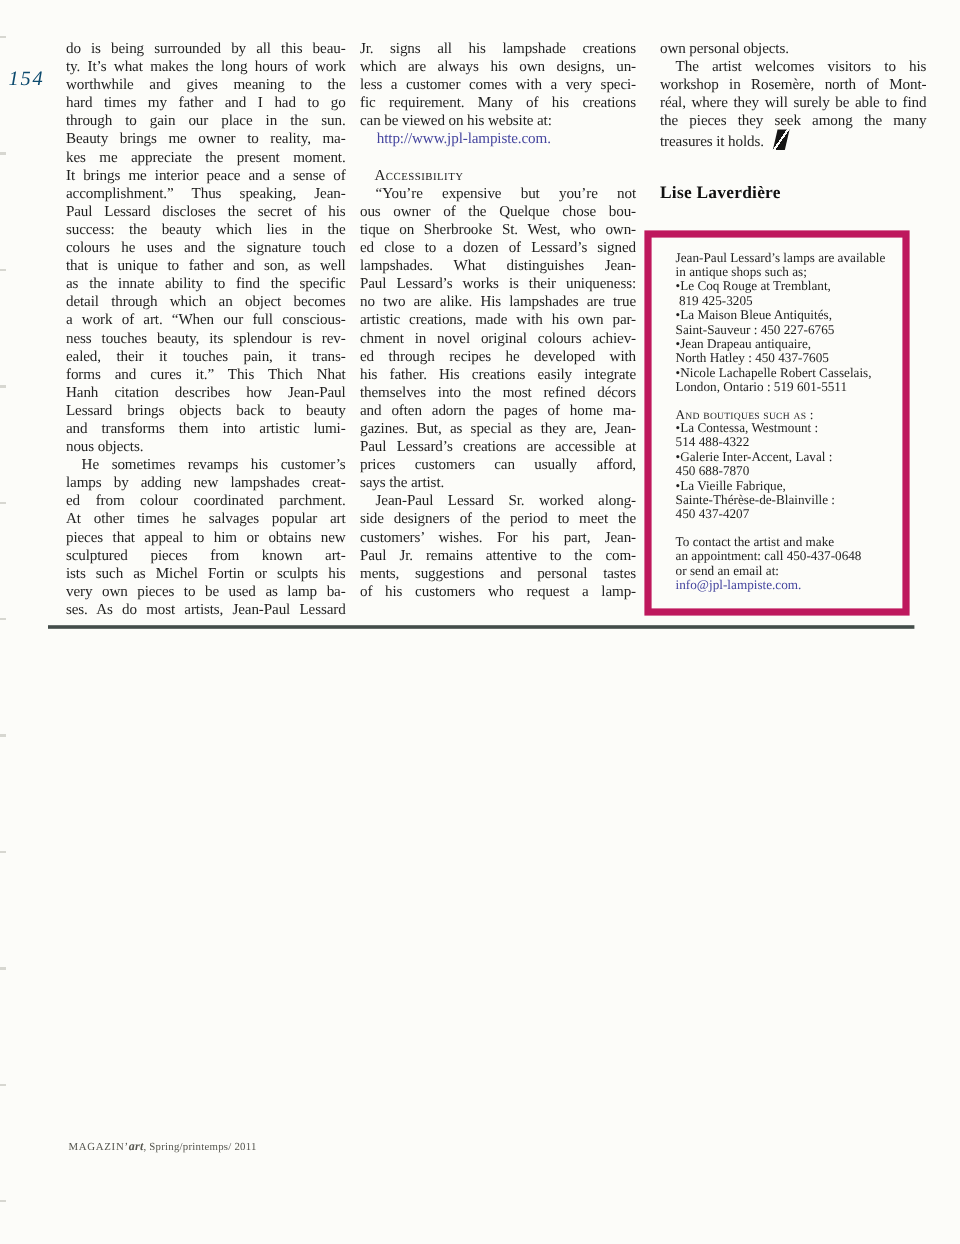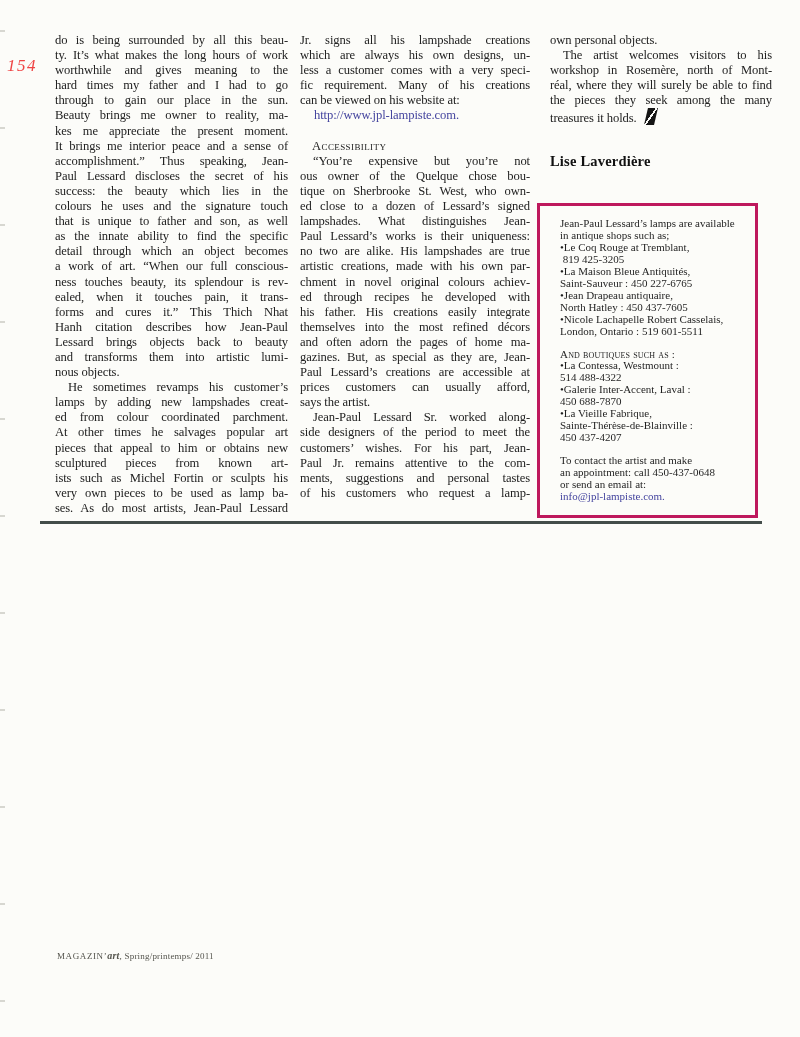--- a/index.html
+++ b/index.html
@@ -2,37 +2,37 @@
 <html style="--link: #44449e;"><head>
 <meta charset="utf-8">
 <title>Magazine page scan</title>
 <style>
   html,body{margin:0;padding:0;background:#ffffff;}
   .page{position:relative;width:800px;height:1037px;background:#fcfcf9;
         font-family:"Liberation Serif",serif;color:#222;overflow:hidden;}
   .edge-marks{position:absolute;left:0;top:30px;width:5px;height:990px;
         background:repeating-linear-gradient(to bottom,#d7d7d1 0 2px,transparent 2px 97px);}
   .page-number{position:absolute;left:7px;top:56px;font-size:17px;font-style:italic;
-        color:#ef4444;letter-spacing:1.5px;}
+        color:#0c4a6e;letter-spacing:1.5px;}
   .columns{position:absolute;left:55px;top:33px;display:flex;}
   .col{width:233px;margin-right:12px;font-size:12.6px;line-height:15.1px;letter-spacing:-0.1px;}
   .col:nth-child(2){width:230px;margin-right:20px;}
   .col:nth-child(3){width:222px;margin-right:0;}
   .line{text-align:justify;white-space:nowrap;}
   .jl{text-align-last:justify;}
   .para.indent .line:first-child{text-indent:13px;}
   .linkline{color:var(--link,#44449e);padding-left:14px;white-space:nowrap;}
   .acc-heading{font-variant:small-caps;padding-left:12px;margin-top:15.1px;letter-spacing:.4px;}
   .endline{white-space:nowrap;}
   .endmark{display:inline-block;width:10px;height:17px;margin-left:9px;vertical-align:-3px;
         background:linear-gradient(115deg,#151515 0 43%,#fafaf8 43% 55%,#151515 55% 100%);
         transform:skewX(-13deg);}
   .byline{font-weight:bold;font-size:14.5px;margin-top:27px;letter-spacing:.2px;color:#111;}
-  .infobox{position:absolute;left:537px;top:203px;width:221px;min-height:296px;box-sizing:border-box;
-        border:3px solid #be185d;padding:12px 8px 12px 20px;font-size:11px;line-height:11.95px;
+  .infobox{position:absolute;left:537px;top:192px;width:221px;min-height:296px;box-sizing:border-box;
+        border:6px solid #be185d;padding:12px 8px 12px 20px;font-size:11px;line-height:11.95px;
         color:#1f1f1f;background:#fcfcf9;}
   .bline{white-space:pre;}
   .sc{font-variant:small-caps;letter-spacing:.2px;}
   .spacer{height:11px;}
   .boxlink{color:var(--link,#44449e);}
   .rule{position:absolute;left:40px;top:521px;width:722px;height:2.5px;background:#434d4a;}
   .footer{position:absolute;left:57px;top:950px;font-size:9px;color:#55554e;letter-spacing:.2px;}
   .footer .caps{letter-spacing:.6px;}
   .footer .art{font-weight:bold;font-style:italic;font-size:10px;}
 </style>
@@ -57,21 +57,21 @@
           <div class="line jl">It brings me interior peace and a sense of</div>
           <div class="line jl">accomplishment.” Thus speaking, Jean-</div>
           <div class="line jl">Paul Lessard discloses the secret of his</div>
           <div class="line jl">success: the beauty which lies in the</div>
           <div class="line jl">colours he uses and the signature touch</div>
           <div class="line jl">that is unique to father and son, as well</div>
           <div class="line jl">as the innate ability to find the specific</div>
           <div class="line jl">detail through which an object becomes</div>
           <div class="line jl">a work of art. “When our full conscious-</div>
           <div class="line jl">ness touches beauty, its splendour is rev-</div>
-          <div class="line jl">ealed, when it touches pain, it trans-</div>
+          <div class="line jl">ealed, their it touches pain, it trans-</div>
           <div class="line jl">forms and cures it.” This Thich Nhat</div>
           <div class="line jl">Hanh citation describes how Jean-Paul</div>
           <div class="line jl">Lessard brings objects back to beauty</div>
           <div class="line jl">and transforms them into artistic lumi-</div>
           <div class="line">nous objects.</div>
         </div>
         <div class="para indent">
           <div class="line jl">He sometimes revamps his customer’s</div>
           <div class="line jl">lamps by adding new lampshades creat-</div>
           <div class="line jl">ed from colour coordinated parchment.</div>

